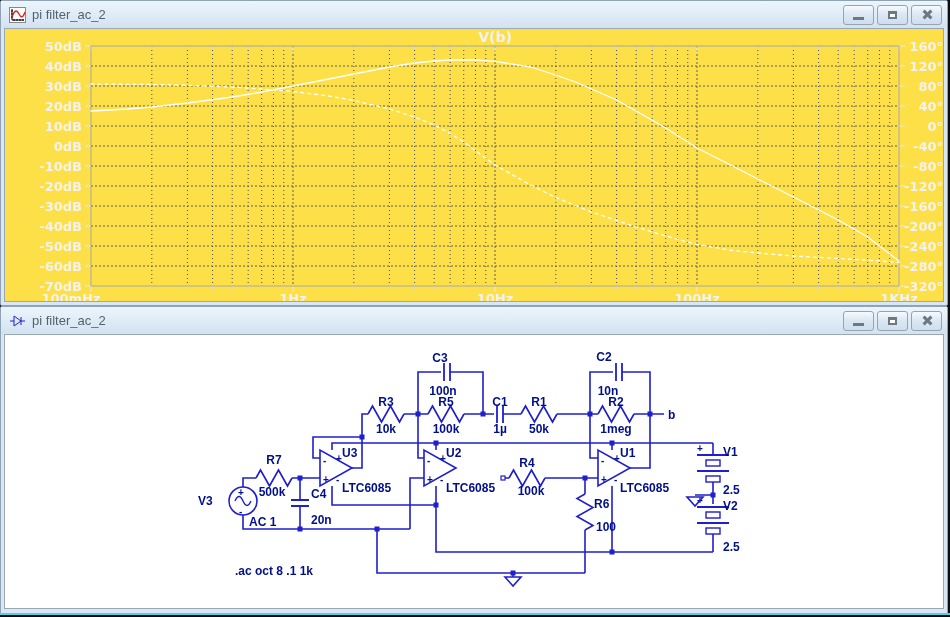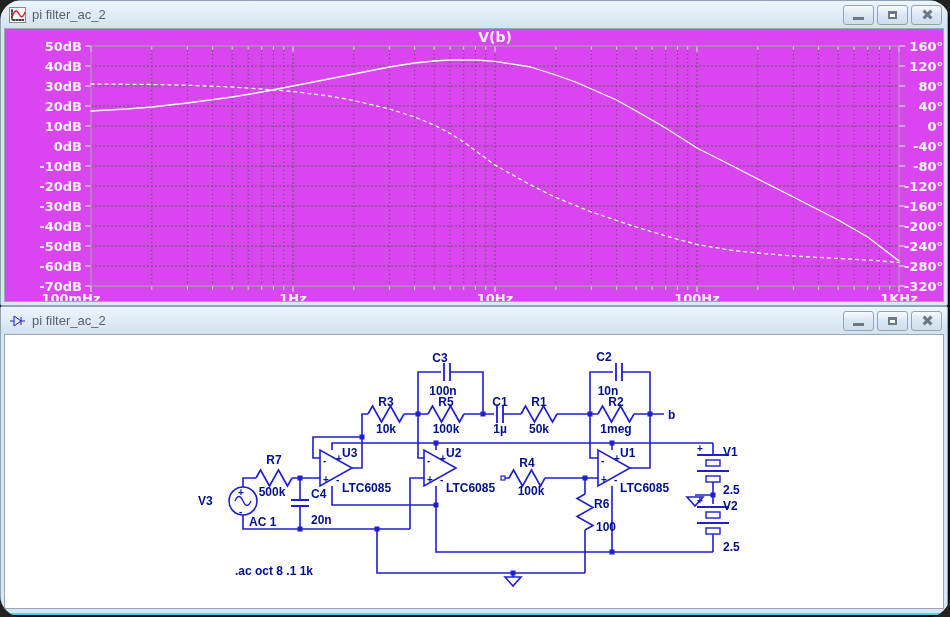--- a/index.html
+++ b/index.html
@@ -1,35 +1,35 @@
 <!DOCTYPE html>
 <html><head>
 <meta charset="utf-8">
 <style>
   html,body{margin:0;padding:0;background:#222;}
   #stage{position:relative;width:950px;height:617px;background:#0e0e0e;overflow:hidden;
-         font-family:"Liberation Sans",sans-serif;border-radius:22px;}
+         font-family:"Liberation Sans",sans-serif;}
   .window{position:absolute;left:0;width:946px;background:#d9e7f4;border:1px solid #8fa3b5;
           border-radius:2px;}
   .titlebar{height:27px;display:flex;align-items:center;padding:0 5px 0 8px;
             background:linear-gradient(#ecf5fc,#d3e2f1);}
   .wicon{width:17px;height:16px;margin-right:6px;flex:0 0 auto;}
   .wtitle{font-size:13px;color:#55626e;flex:1 1 auto;white-space:nowrap;overflow:hidden;}
   .winbtns{display:flex;gap:3px;}
   .wbtn{width:29px;height:18px;border:1px solid #93a4b5;border-radius:3px;
         background:linear-gradient(#f7fafd,#dce8f3 45%,#cfdeee);display:flex;
         align-items:center;justify-content:center;cursor:pointer;}
   .glyph-min{width:11px;height:3px;background:#6b7885;margin-top:7px;}
   .glyph-res{width:9px;height:8px;border:2px solid #6b7885;border-top-width:3px;box-sizing:border-box;background:#fff;}
   .glyph-x{position:relative;width:11px;height:11px;}
   .glyph-x::before,.glyph-x::after{content:"";position:absolute;left:5px;top:0;width:3px;height:11px;background:#6b7885;}
   .glyph-x::before{transform:rotate(45deg);}
   .glyph-x::after{transform:rotate(-45deg);}
   .content{margin:0 3px 3px 3px;border:1px solid #9aa8b6;overflow:hidden;}
-  #plot-wrap{background:#d946ef;height:272px;}
+  #plot-wrap{background:#fde047;height:272px;}
   #schem-wrap{background:#fff;height:273px;}
   #plot-svg{display:block;}
   #schem-svg{display:block;}
   .schem-label{font-family:"Liberation Sans",sans-serif;font-size:12px;font-weight:bold;fill:#000f8a;}
   .schem-small{font-family:"Liberation Sans",sans-serif;font-size:10px;font-weight:bold;fill:#000f8a;}
   #frame-bottom-cyan{position:absolute;left:0;top:613px;width:950px;height:2px;background:#4fd2e8;}
   #frame-bottom-dark{position:absolute;left:0;top:615px;width:950px;height:2px;background:#050505;}
 </style>
 </head>
 <body>

